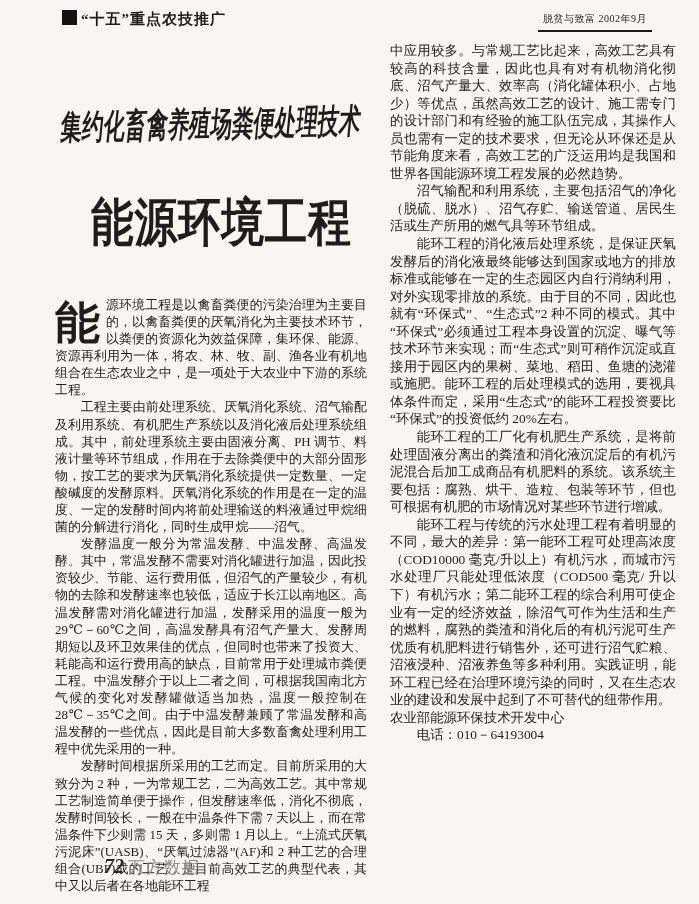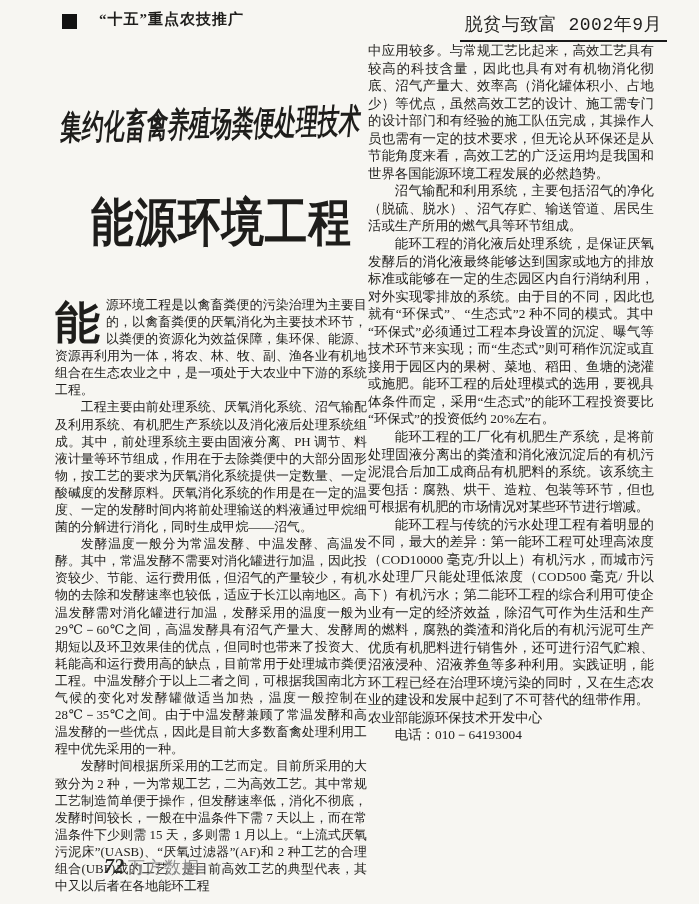--- a/index.html
+++ b/index.html
@@ -1,28 +1,28 @@
 <!DOCTYPE html>
 <html lang="zh"><head>
 <meta charset="utf-8">
 <style>
   html,body{margin:0;padding:0;width:699px;height:904px;overflow:hidden;}
   body{font-family:"Liberation Serif","DejaVu Serif",serif;}
   .page{position:relative;width:699px;height:904px;background:#f7f6f2;color:#1e1d1b;}
 
   
-  .hdr-left{position:absolute;top:10px;left:62px;display:flex;align-items:flex-end;gap:22px;
+  .hdr-left{position:absolute;top:10px;left:62px;display:flex;align-items:flex-start;gap:4px;
             font-size:15px;font-weight:bold;letter-spacing:1px;}
   .sq{width:15px;height:15px;background:#121212;display:inline-block;}
-  .hdr-right{position:absolute;top:12px;right:32px;font-size:18px;letter-spacing:.5px;
-             padding:0 5px 4px 5px;border-bottom:2.5px solid #1a1a1a;font-family:Liberation Mono, monospace;}
+  .hdr-right{position:absolute;top:12px;right:47px;font-size:10px;letter-spacing:.5px;
+             padding:0 5px 4px 5px;border-bottom:2.5px solid #1a1a1a;}
 
   
   .col-left{position:absolute;left:55px;top:40px;width:312px;}
-  .col-right{position:absolute;left:368px;top:42px;width:286px;}
+  .col-right{position:absolute;left:390px;top:42px;width:286px;}
 
   
   .title1{margin:68px 0 0 6px;font-size:34px;font-weight:bold;white-space:nowrap;line-height:1.15;
           transform:rotate(-1.3deg) skewX(-7deg) scaleX(0.63);transform-origin:left center;}
   .title2{margin:46px 0 0 36px;font-size:52px;font-weight:bold;white-space:nowrap;line-height:1.15;
           letter-spacing:1px;transform:scaleX(0.82);transform-origin:left center;}
 
   
   .col-left p{margin:0;font-size:12.9px;line-height:17.1px;text-align:justify;text-justify:inter-ideograph;}
   .col-right p{margin:0;font-size:13.4px;line-height:17.55px;text-align:justify;text-justify:inter-ideograph;}

